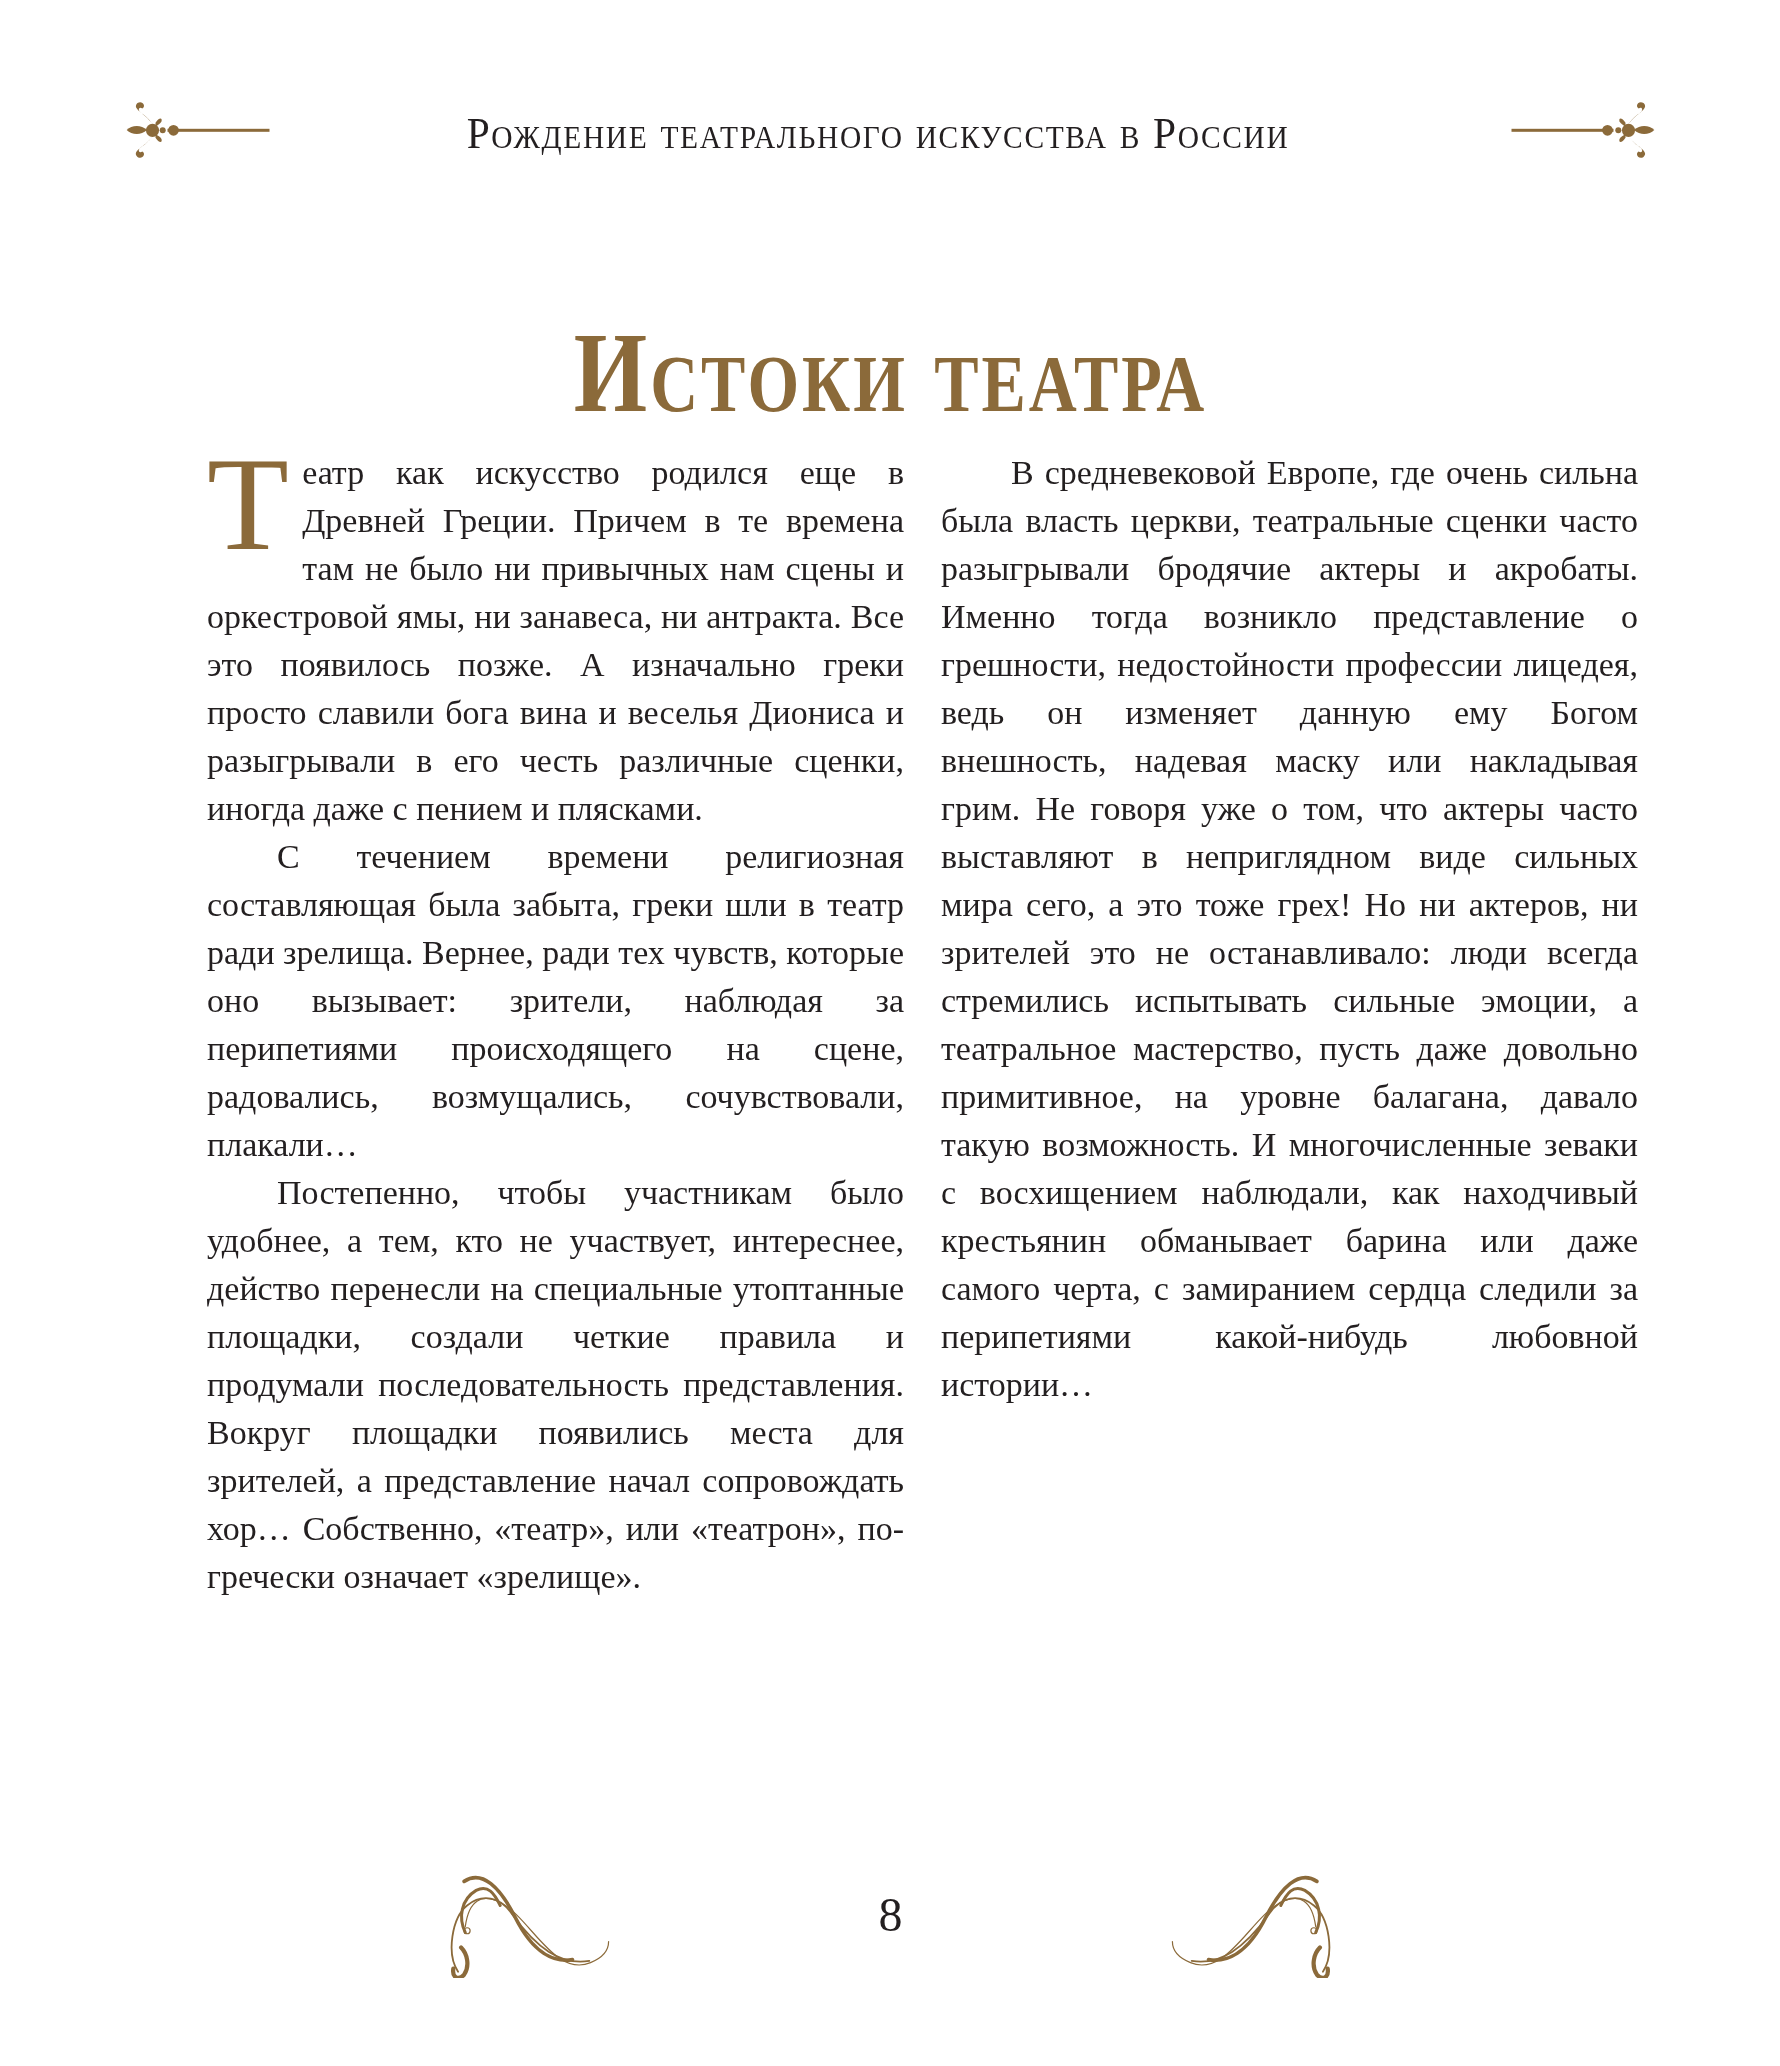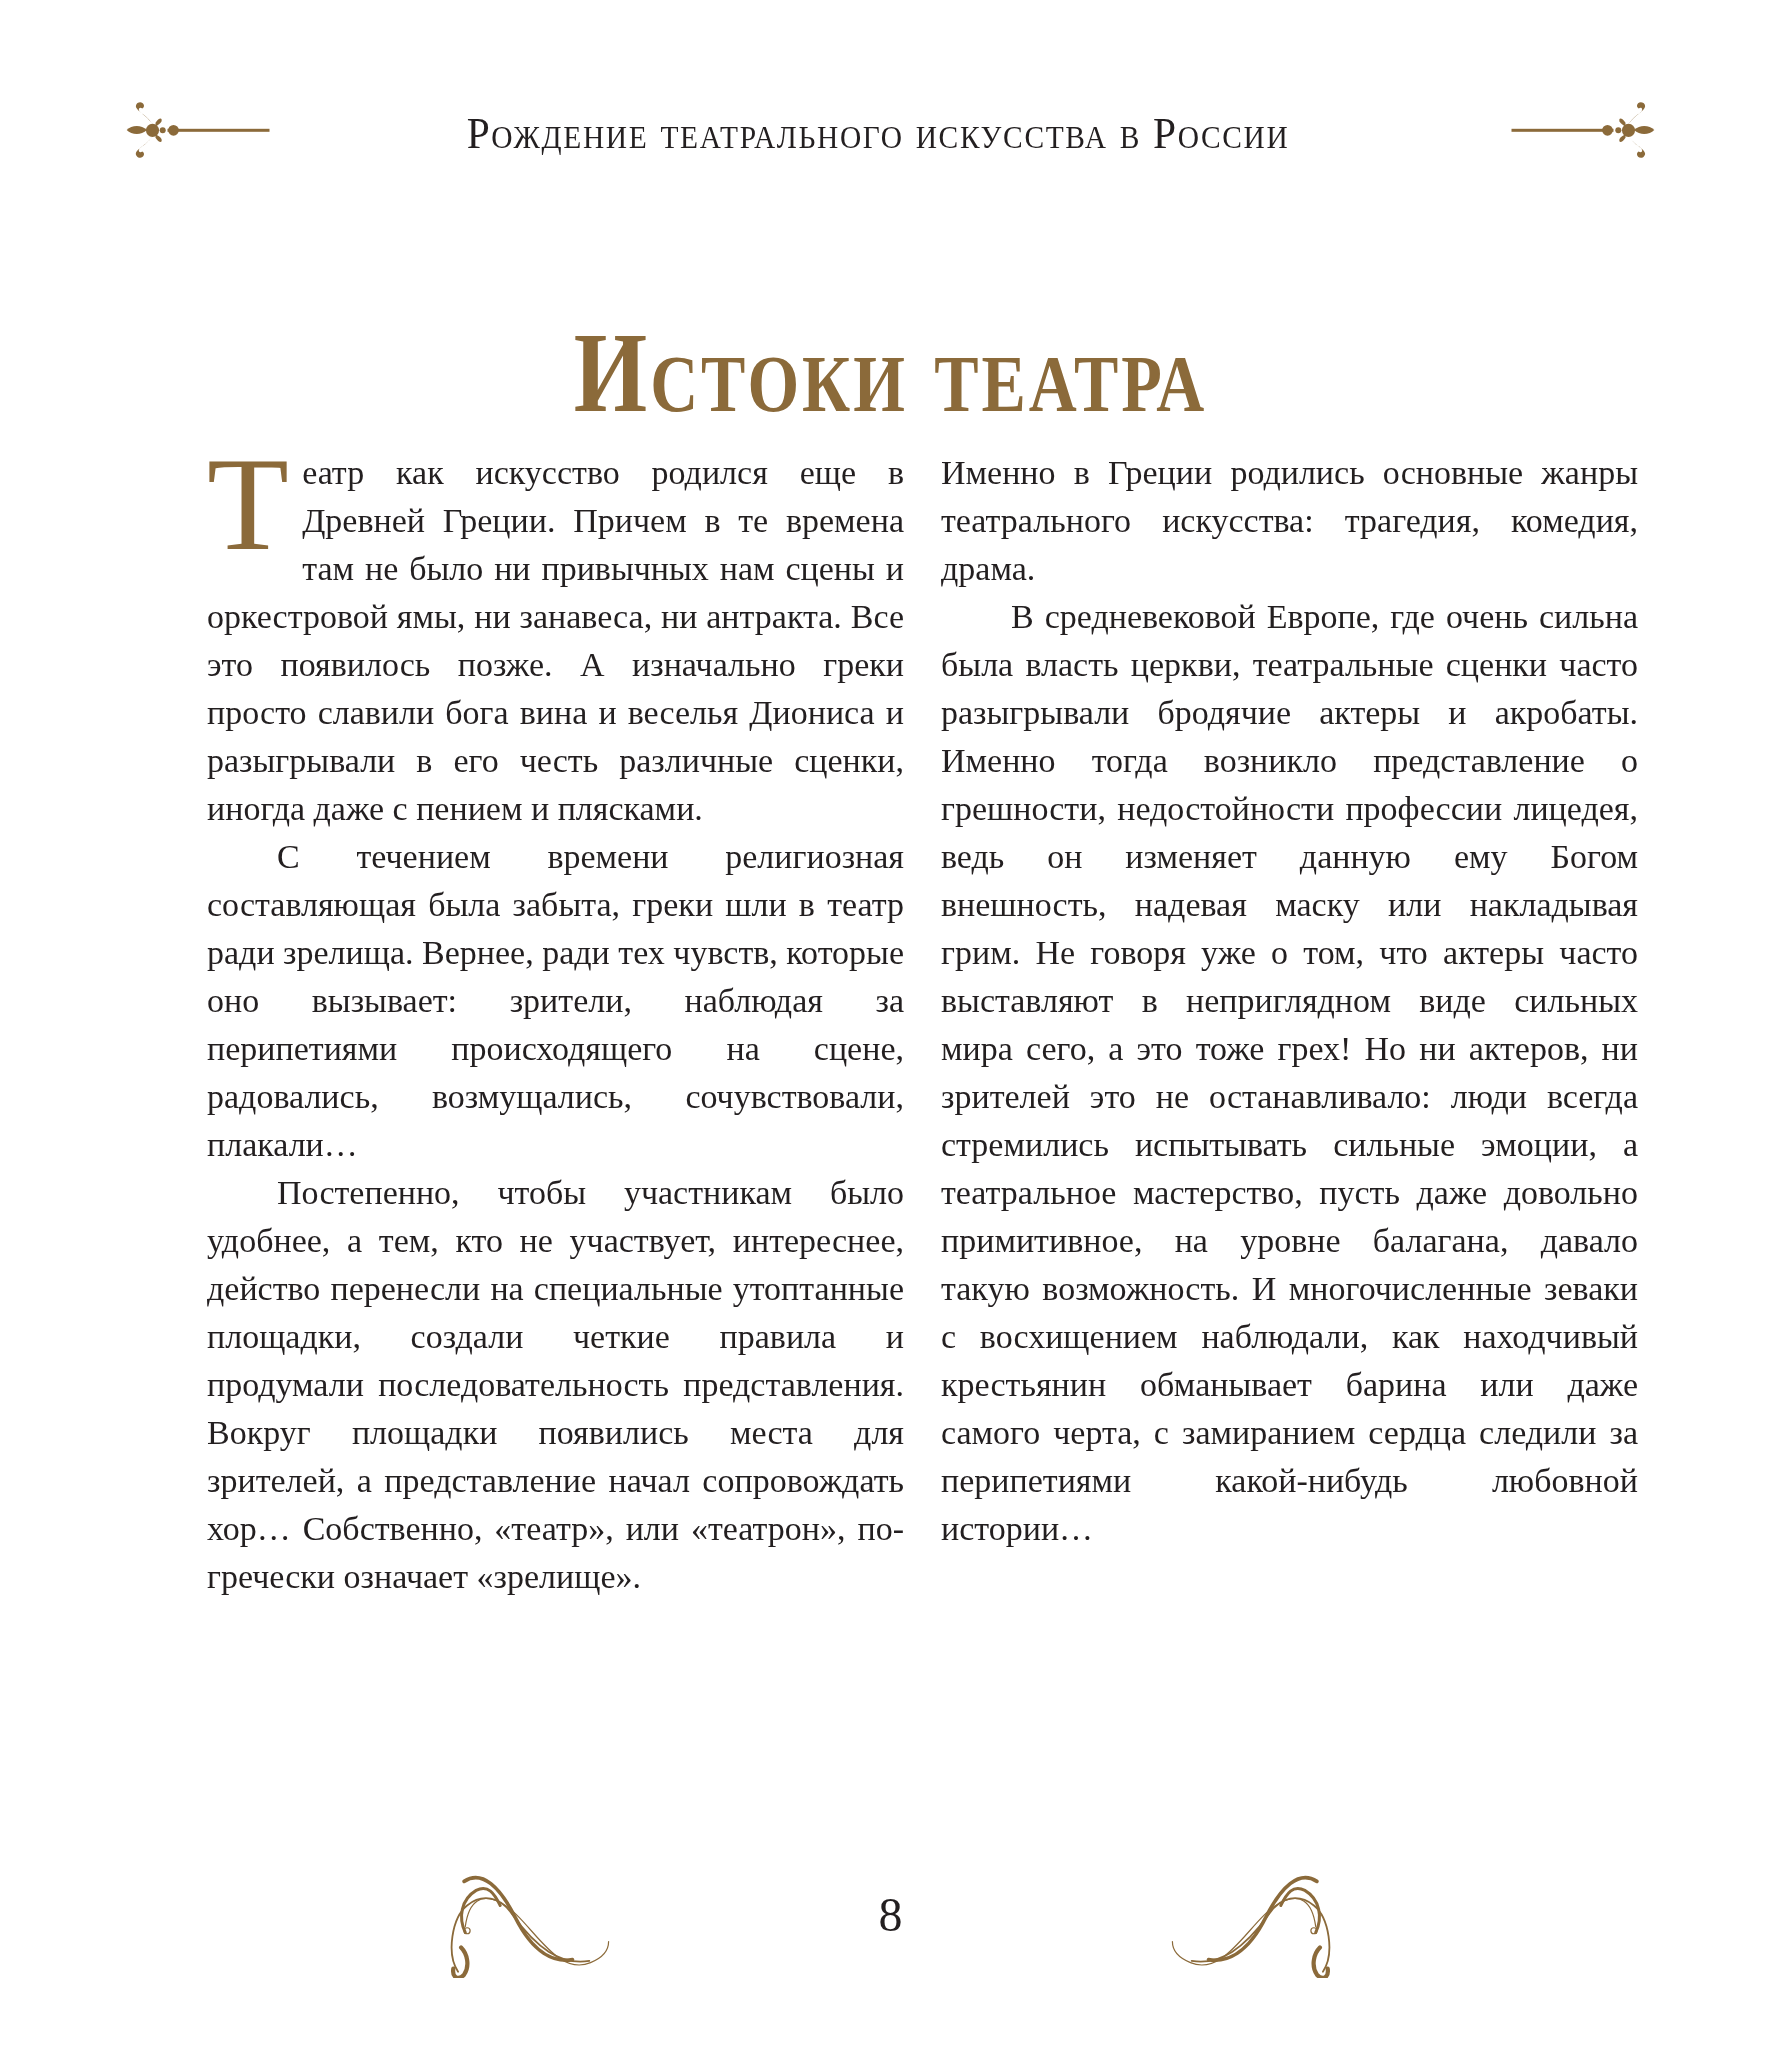--- a/index.html
+++ b/index.html
@@ -161,21 +161,20 @@
 
 <h1 class="chapter-title">Истоки театра</h1>
 
 <div class="column col-left">
   <p class="no-indent"><span class="drop-cap">Т</span><span>еатр как искусство родился еще в Древней Греции. Причем в те времена там не было ни привычных нам сцены и оркестровой ямы, ни занавеса, ни антракта. Все это появилось позже. А изначально греки просто славили бога вина и веселья Диониса и разыгрывали в его честь различные сценки, иногда даже с пением и плясками.</span></p>
   <p>С течением времени религиозная составляющая была забыта, греки шли в театр ради зрелища. Вернее, ради тех чувств, которые оно вызывает: зрители, наблюдая за перипетиями происходящего на сцене, радовались, возмущались, сочувствовали, плакали…</p>
   <p>Постепенно, чтобы участникам было удобнее, а тем, кто не участвует, интереснее, действо перенесли на специальные утоптанные площадки, создали четкие правила и продумали последовательность представления. Вокруг площадки появились места для зрителей, а представление начал сопровождать хор… Собственно, «театр», или «театрон», по-гречески означает «зрелище».</p>
 </div>
 
 <div class="column col-right">
-  <p class="no-indent">Именно в Греции родились основные жанры театрального искусства: трагедия, комедия, драма.</p>
   <p>В средневековой Европе, где очень сильна была власть церкви, театральные сценки часто разыгрывали бродячие актеры и акробаты. Именно тогда возникло представление о грешности, недостойности профессии лицедея, ведь он изменяет данную ему Богом внешность, надевая маску или накладывая грим. Не говоря уже о том, что актеры часто выставляют в неприглядном виде сильных мира сего, а это тоже грех! Но ни актеров, ни зрителей это не останавливало: люди всегда стремились испытывать сильные эмоции, а театральное мастерство, пусть даже довольно примитивное, на уровне балагана, давало такую возможность. И многочисленные зеваки с восхищением наблюдали, как находчивый крестьянин обманывает барина или даже самого черта, с замиранием сердца следили за перипетиями какой-нибудь любовной истории…</p>
 </div>
 
 <div class="footer">
   <span class="flourish-left">
     <svg width="289" height="121" viewBox="0 0 480 200">
       <g fill="none" stroke="#8b6a3a" stroke-linecap="round">
         <path d="M52 115 C 58 70, 80 60, 110 75 C 160 100, 200 200, 260 175 C 285 165, 290 150, 290 140" stroke-width="2"></path>
         <path d="M40 190 C 20 160, 30 100, 55 80 C 80 60, 110 65, 130 95 C 170 150, 210 180, 258 172" stroke-width="3"></path>
         <path d="M50 40 C 80 20, 110 50, 135 100 C 165 160, 200 175, 230 170" stroke-width="6"></path>

